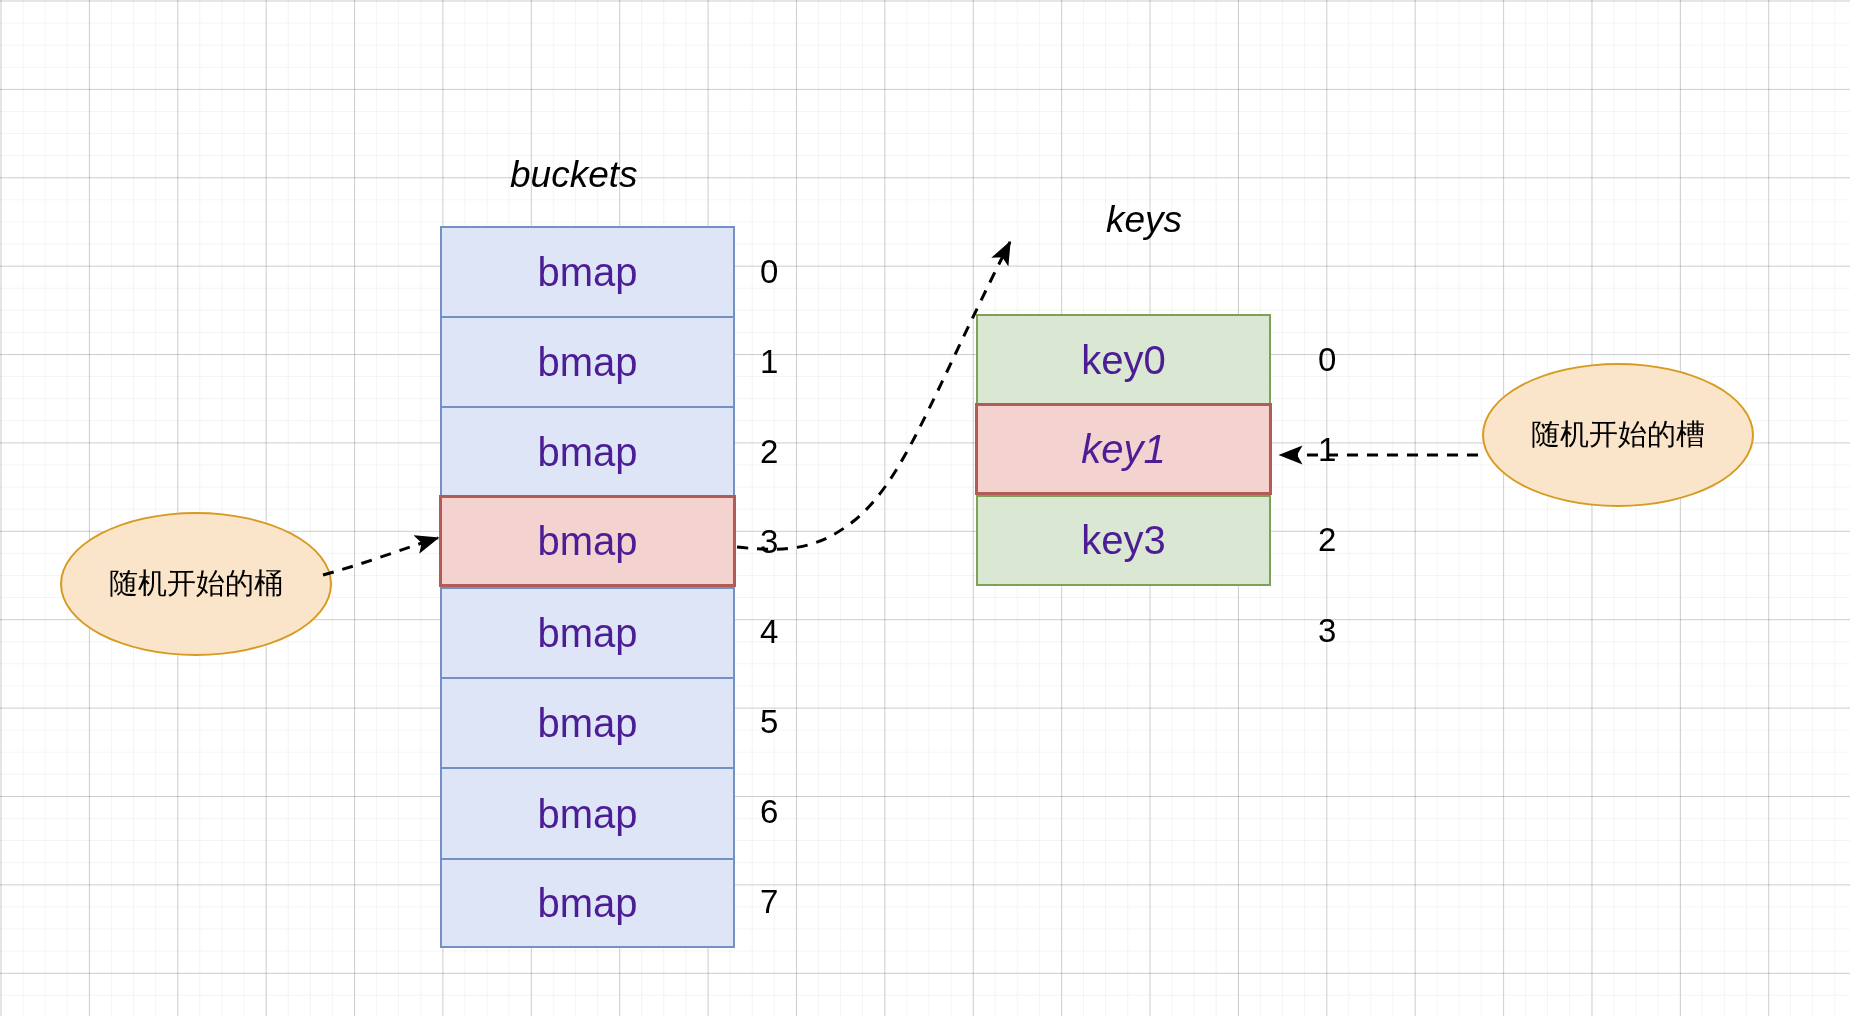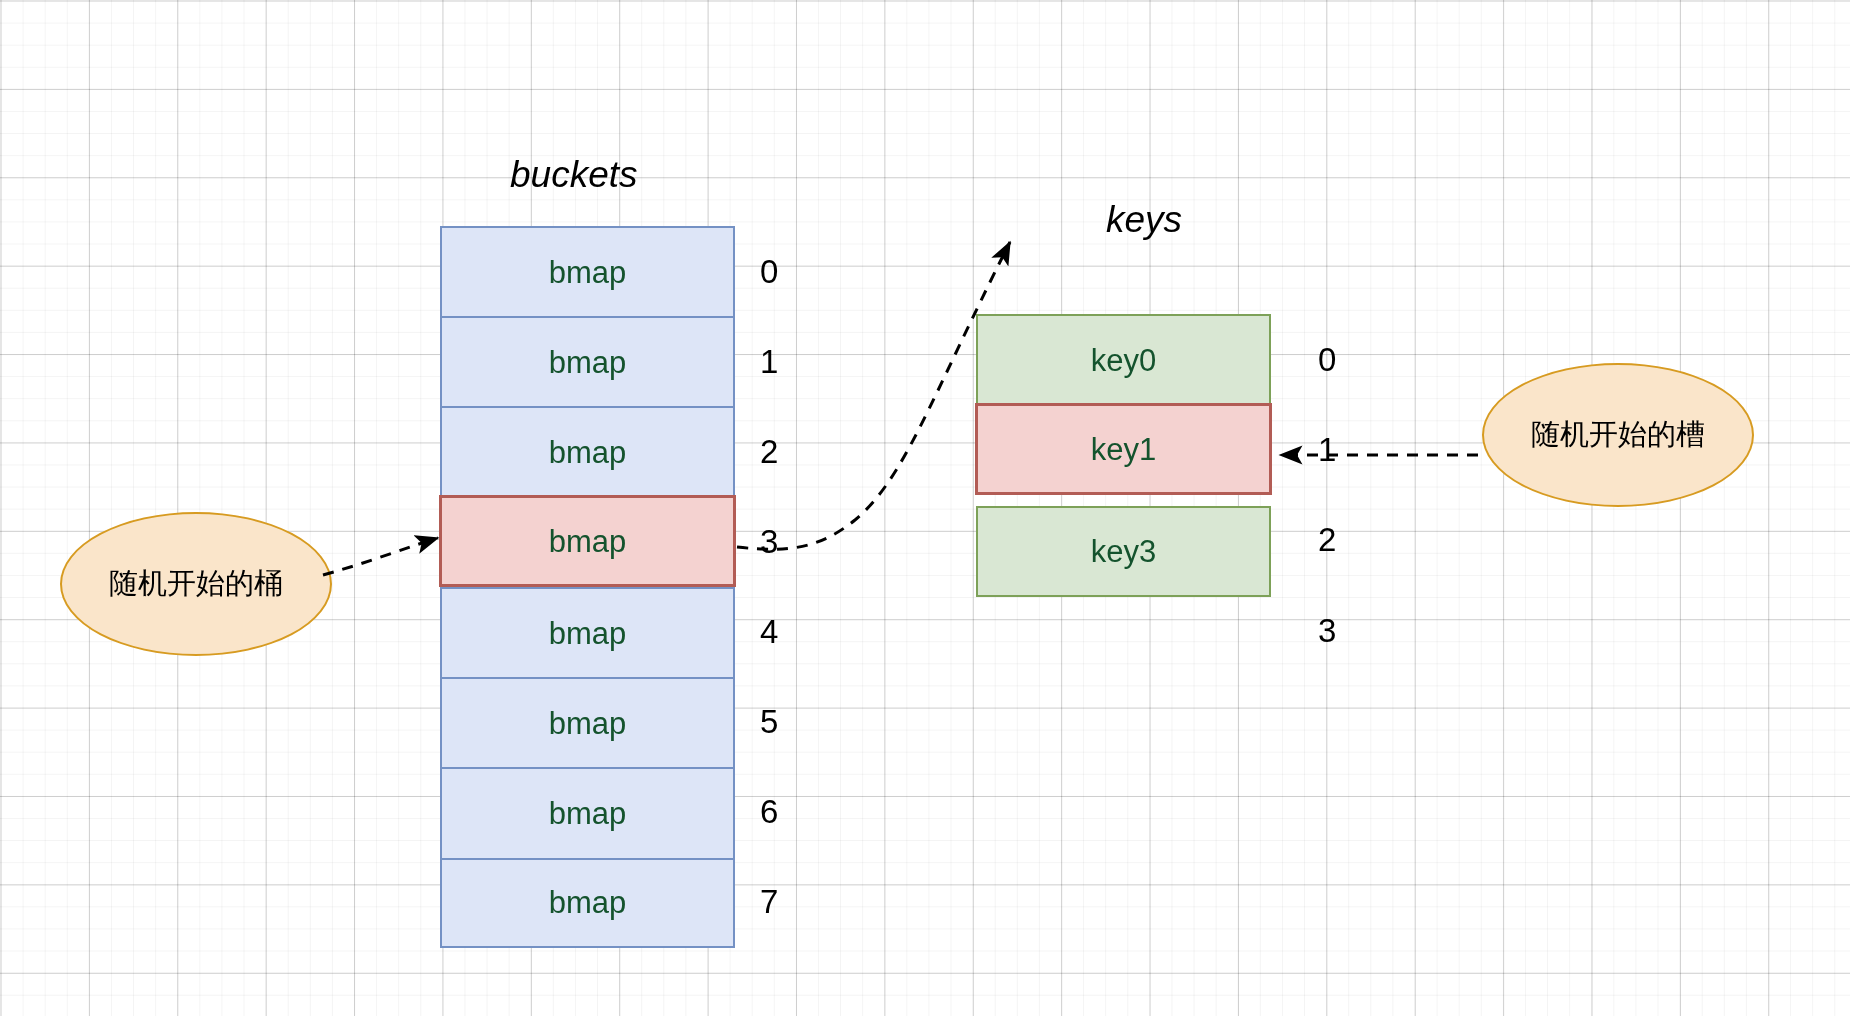--- a/index.html
+++ b/index.html
@@ -44,22 +44,22 @@
   
   .col {
     position: absolute;
     box-sizing: border-box;
   }
   .cell {
     box-sizing: border-box;
     display: flex;
     align-items: center;
     justify-content: center;
-    font-size: 31px;
-    color: #14532d;
+    font-size: 40px;
+    color: #4c1d95;
     line-height: 1;
   }
 
   
   #buckets-col {
     left: 440px;
     top: 226px;
     width: 295px;
     height: 721px;
   }
@@ -92,23 +92,24 @@
     background: #d9e7d3;
     border: 2px solid #7da158;
     border-bottom-width: 0;
   }
   #keys-col .cell:last-child { border-bottom-width: 2px; }
   #keys-col .cell.highlight {
     background: #f4d2d0;
     border: 3px solid #b25c55;
     position: relative;
     z-index: 3;
-    margin: -1px -1px 11px -1px;
+    margin: -1px -1px 0 -1px;
     width: calc(100% + 2px);
     height: 92px;
+    font-style: italic;
   }
 
   
   .indices {
     position: absolute;
     width: 60px;
   }
   .index-label {
     display: flex;
     align-items: center;

